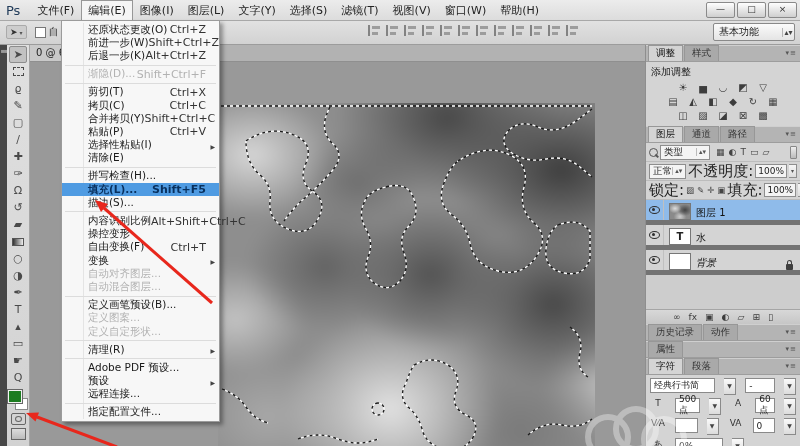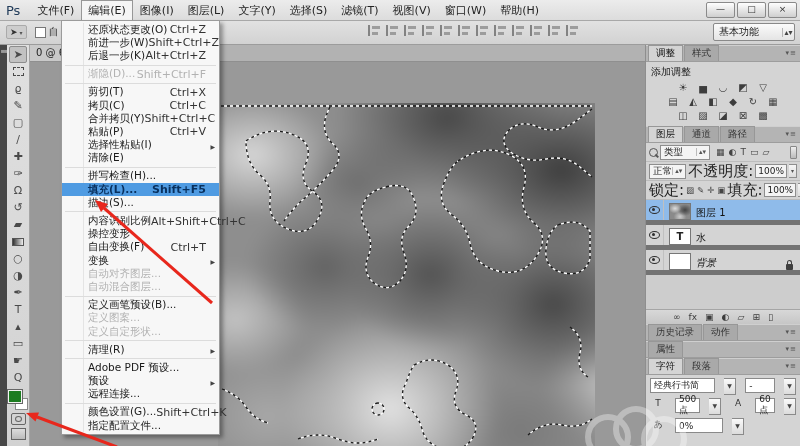--- a/index.html
+++ b/index.html
@@ -446,24 +446,20 @@
     <div class="menu-item submenu">
       <span class="mi-label">预设</span>
       <span class="mi-shortcut"></span>
     </div>
 
     <div class="menu-item sep-after">
       <span class="mi-label">远程连接...</span>
       <span class="mi-shortcut"></span>
     </div>
 
-    <div class="menu-item">
-      <span class="mi-label">颜色设置(G)...</span>
-      <span class="mi-shortcut">Shift+Ctrl+K</span>
-    </div>
 
     <div class="menu-item">
       <span class="mi-label">指定配置文件...</span>
       <span class="mi-shortcut"></span>
     </div>
   </div>
 
 <div class="rightdock">
 
   <div class="tabstrip">
@@ -612,20 +608,28 @@
     </div>
     <div class="c-row">
       <span class="cicon">T</span>
       <span class="cfield f-num">500 点</span>
       <span class="cdrop">▼</span>
       <span class="cicon">A</span>
       <span class="cfield f-num">60 点</span>
       <span class="cdrop">▼</span>
     </div>
     <div class="c-row">
+      <span class="cicon">V⁄A</span>
+      <span class="cfield f-num"></span>
+      <span class="cdrop">▼</span>
+      <span class="cicon">VA</span>
+      <span class="cfield f-num">0</span>
+      <span class="cdrop">▼</span>
+    </div>
+    <div class="c-row">
       <span class="cicon">あ</span>
       <span class="cfield f-half">0%</span>
       <span class="cdrop">▼</span>
       <span class="spacer"></span>
     </div>
 
   </div>
 </div>
 
 <svg class="arrows" width="800" height="446" viewBox="0 0 800 446">

